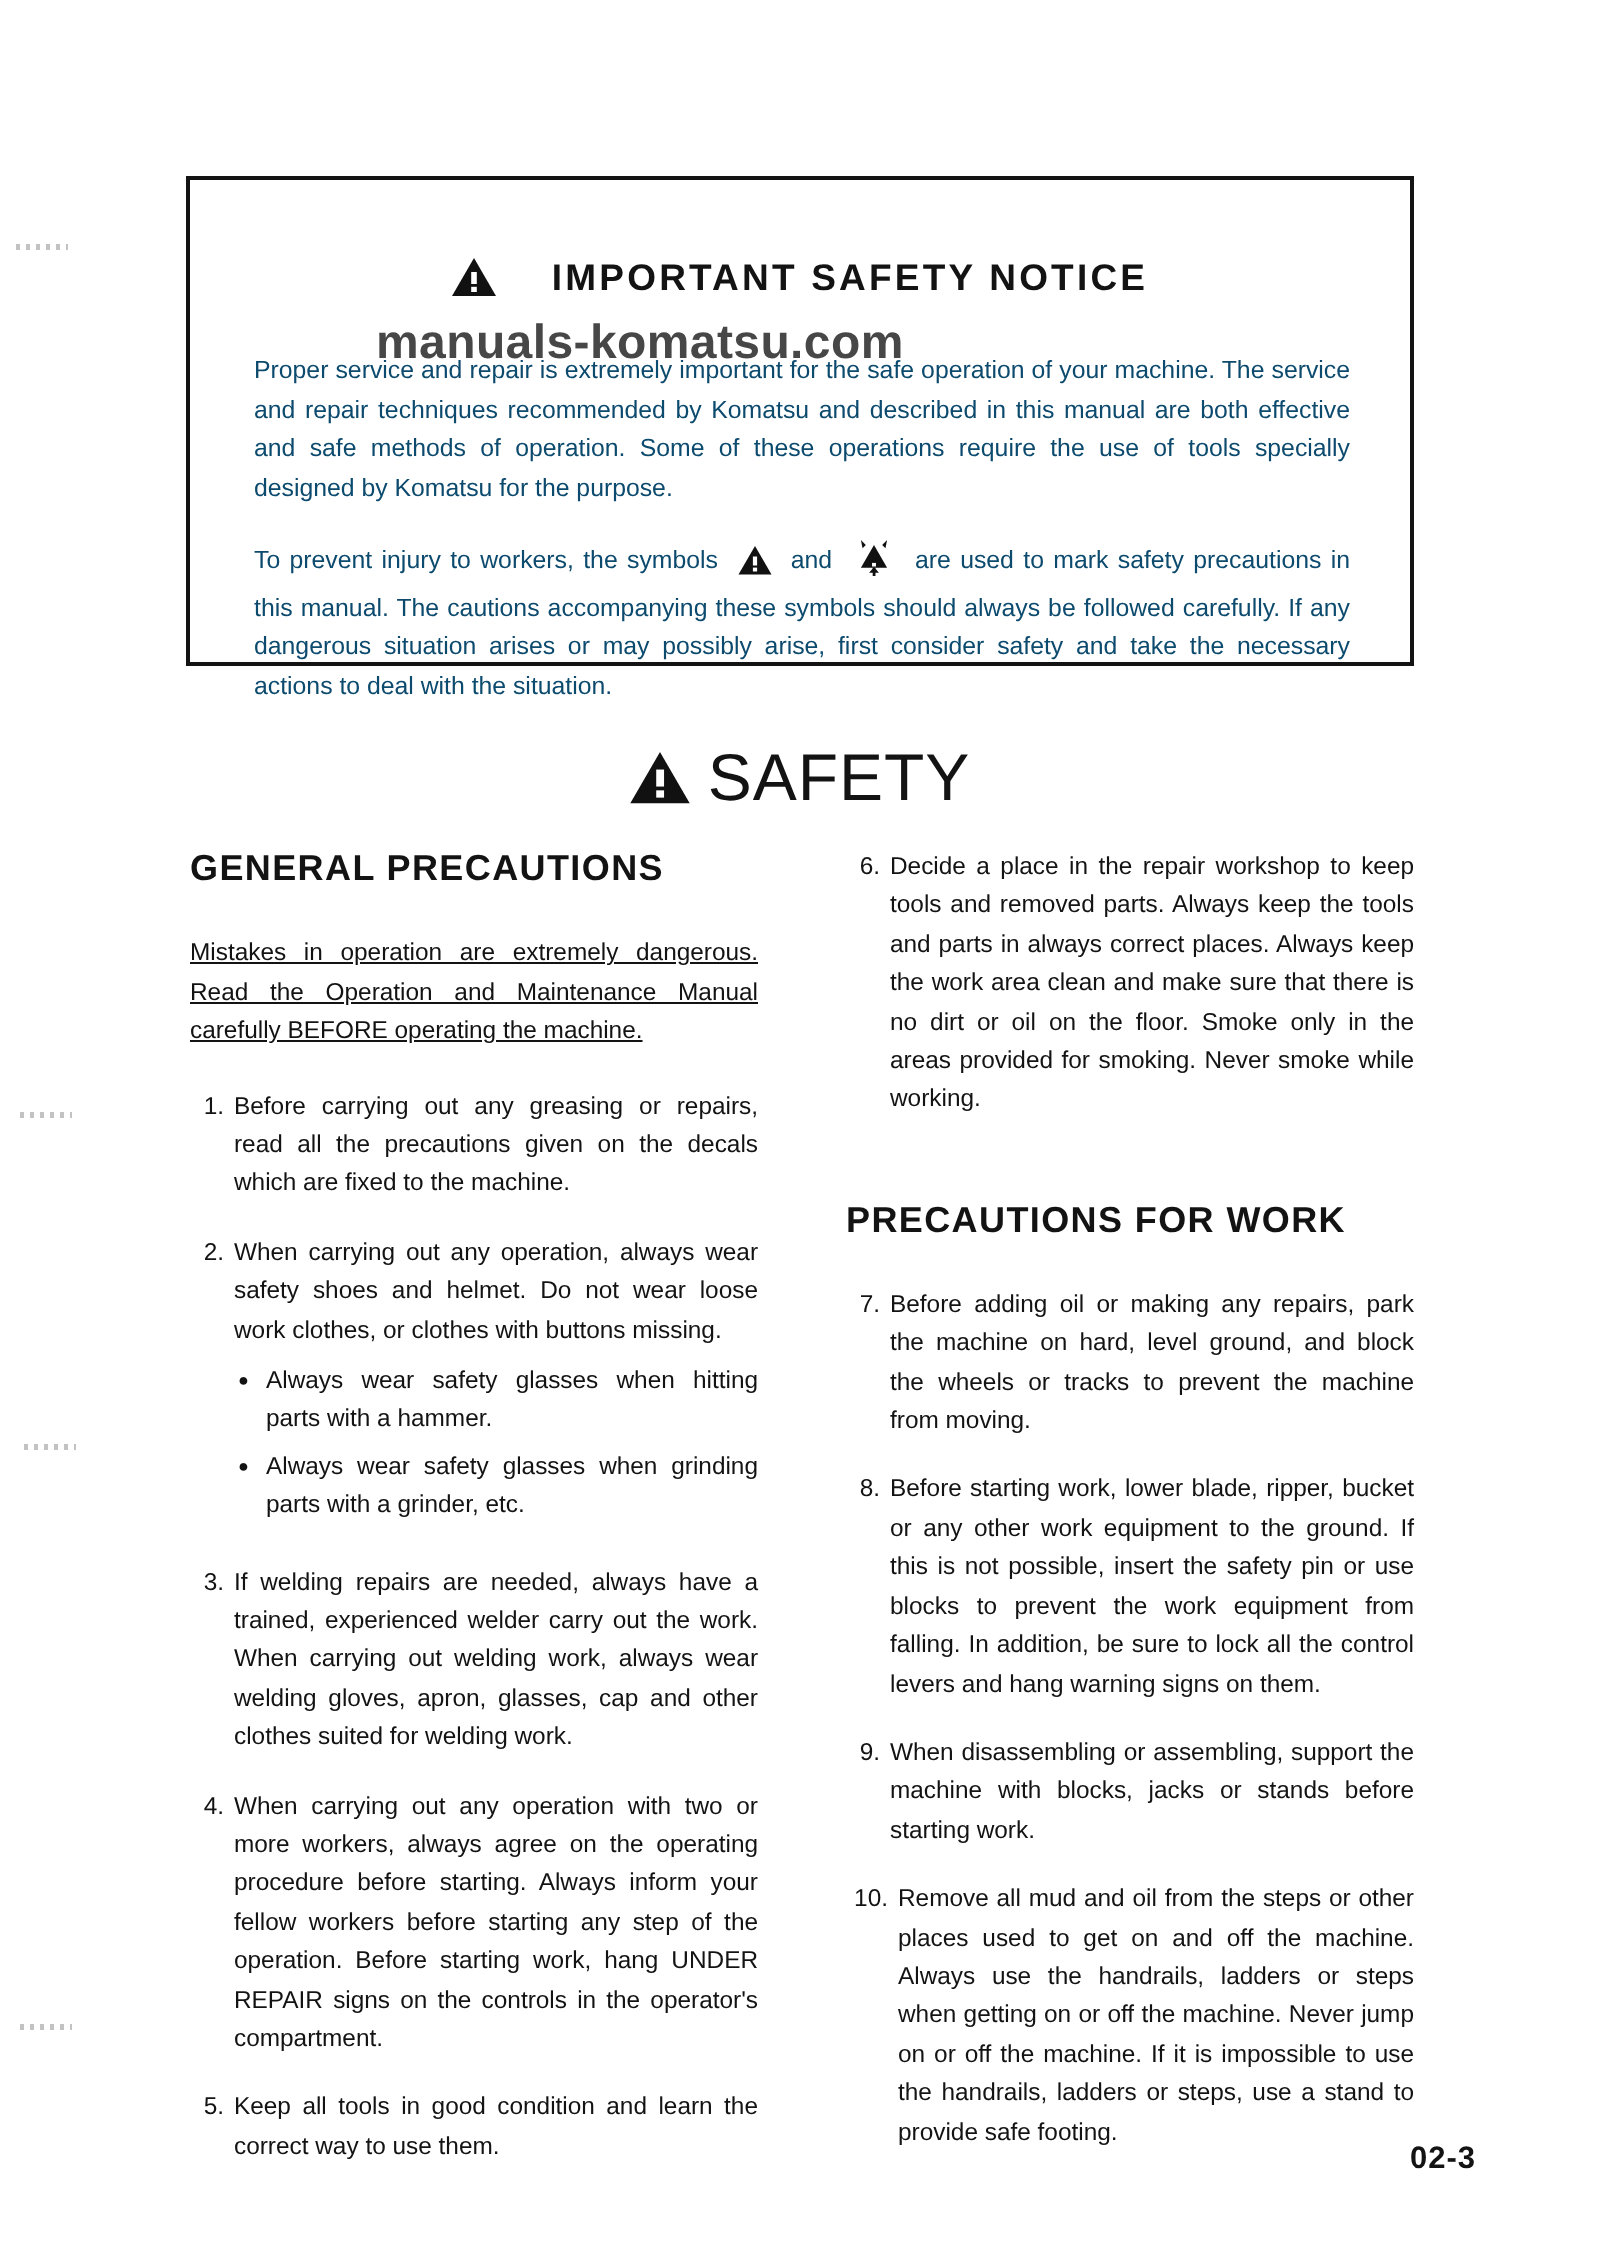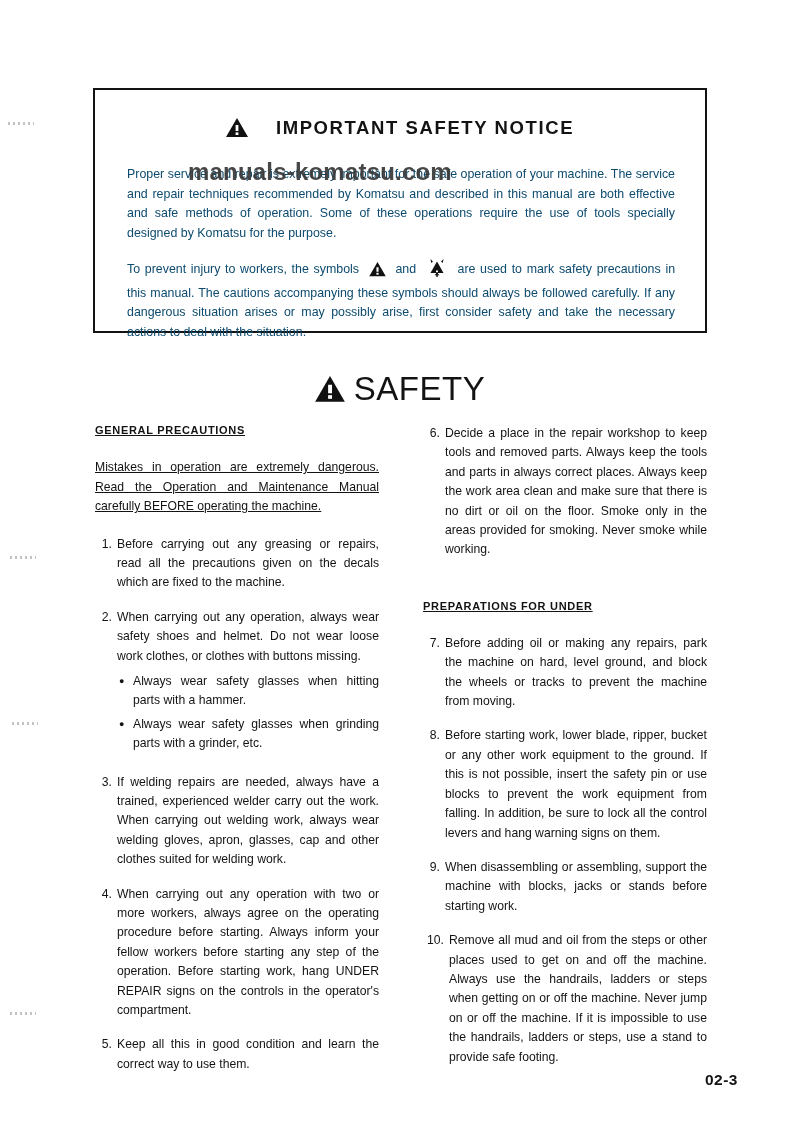--- a/index.html
+++ b/index.html
@@ -52,21 +52,21 @@
     background: #fff;
   }
   .notice-inner {
     padding: 18px 24px 10px 24px;
   }
   .notice-title-row {
     display: flex;
     align-items: center;
     justify-content: center;
     gap: 28px;
-    margin-top: 9px;
+    margin-top: 20px;
     margin-bottom: 26px;
   }
   .notice-title {
     font-size: 18.5px;
     font-weight: bold;
     letter-spacing: 1.6px;
     font-family: "Liberation Sans", sans-serif;
   }
 
   
@@ -114,25 +114,24 @@
     position: absolute;
     left: 95px;
     top: 424px;
     width: 612px;
     display: flex;
     gap: 44px;
   }
   .col { width: 284px; }
 
   .sec-head {
-    font-size: 11px;
+    font-size: 18px;
     font-weight: bold;
     letter-spacing: 0.7px;
     margin: 0 0 22px 0;
-    text-decoration: underline;
   }
   .sec-head.second { margin-top: 40px; }
 
   .intro {
     font-size: 12.2px;
     line-height: 19.5px;
     text-align: justify;
     margin: 0 0 18px 0;
     text-decoration: underline;
   }
@@ -302,34 +301,34 @@
           <span class="body-txt">If welding repairs are needed, always have a trained, experienced welder carry out the work. When carrying out welding work, always wear welding gloves, apron, glasses, cap and other clothes suited for welding work.</span>
         </li>
 
         <li class="item">
           <span class="num">4.</span>
           <span class="body-txt">When carrying out any operation with two or more workers, always agree on the operating procedure before starting. Always inform your fellow workers before starting any step of the operation. Before starting work, hang UNDER REPAIR signs on the controls in the operator's compartment.</span>
         </li>
 
         <li class="item">
           <span class="num">5.</span>
-          <span class="body-txt">Keep all this in good condition and learn the correct way to use them.</span>
+          <span class="body-txt">Keep all tools in good condition and learn the correct way to use them.</span>
         </li>
       </ol>
     </div>
 
     <div class="col">
       <ol class="items">
         <li class="item">
           <span class="num">6.</span>
           <span class="body-txt">Decide a place in the repair workshop to keep tools and removed parts. Always keep the tools and parts in always correct places. Always keep the work area clean and make sure that there is no dirt or oil on the floor. Smoke only in the areas provided for smoking. Never smoke while working.</span>
         </li>
       </ol>
 
-      <div class="sec-head second">PREPARATIONS FOR UNDER</div>
+      <div class="sec-head second">PRECAUTIONS FOR WORK</div>
 
       <ol class="items">
         <li class="item">
           <span class="num">7.</span>
           <span class="body-txt">Before adding oil or making any repairs, park the machine on hard, level ground, and block the wheels or tracks to prevent the machine from moving.</span>
         </li>
         <li class="item">
           <span class="num">8.</span>
           <span class="body-txt">Before starting work, lower blade, ripper, bucket or any other work equipment to the ground. If this is not possible, insert the safety pin or use blocks to prevent the work equipment from falling. In addition, be sure to lock all the control levers and hang warning signs on them.</span>
         </li>

